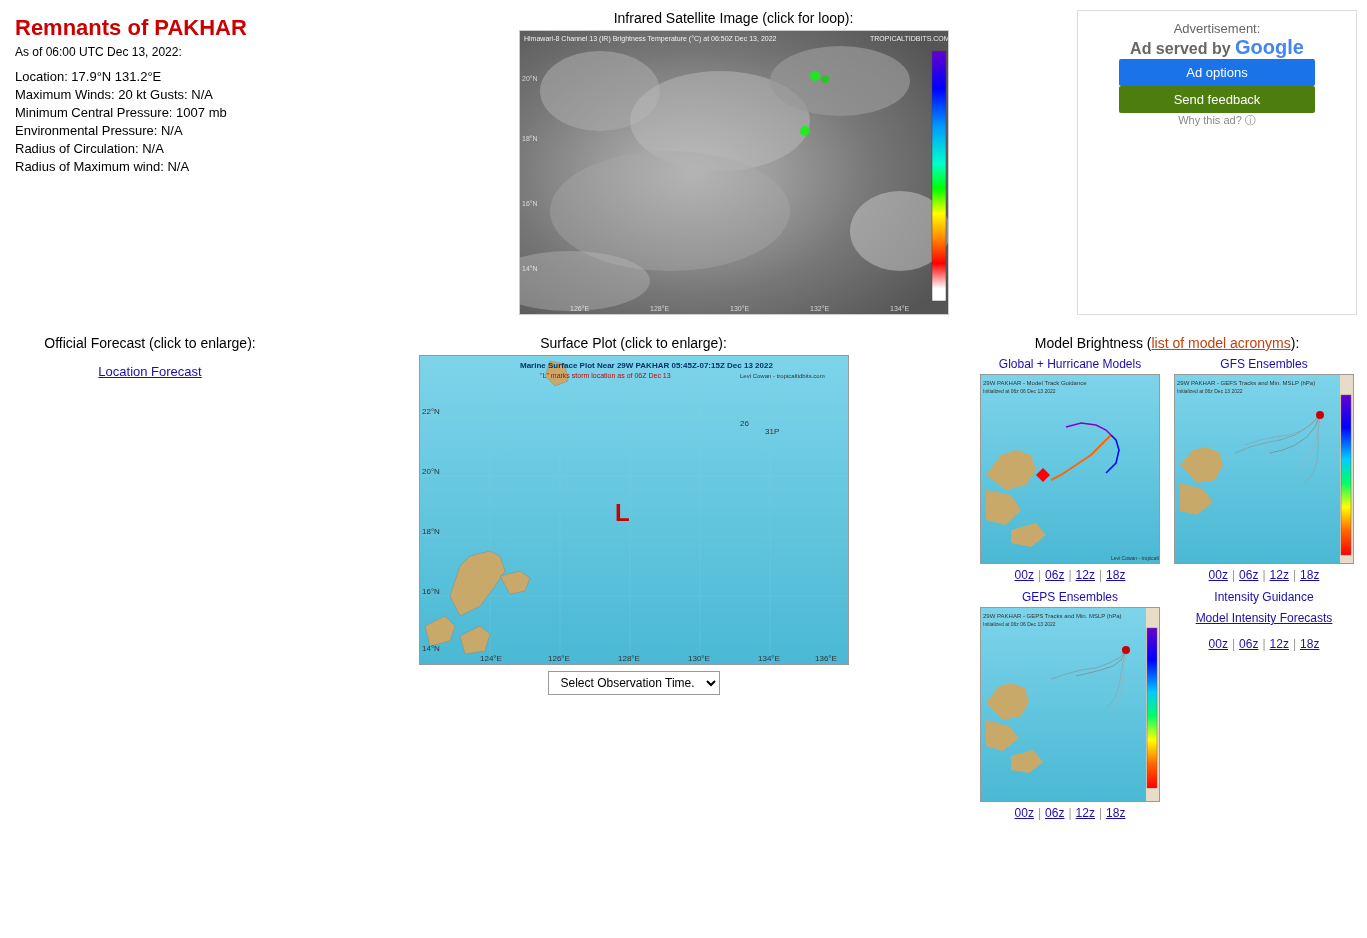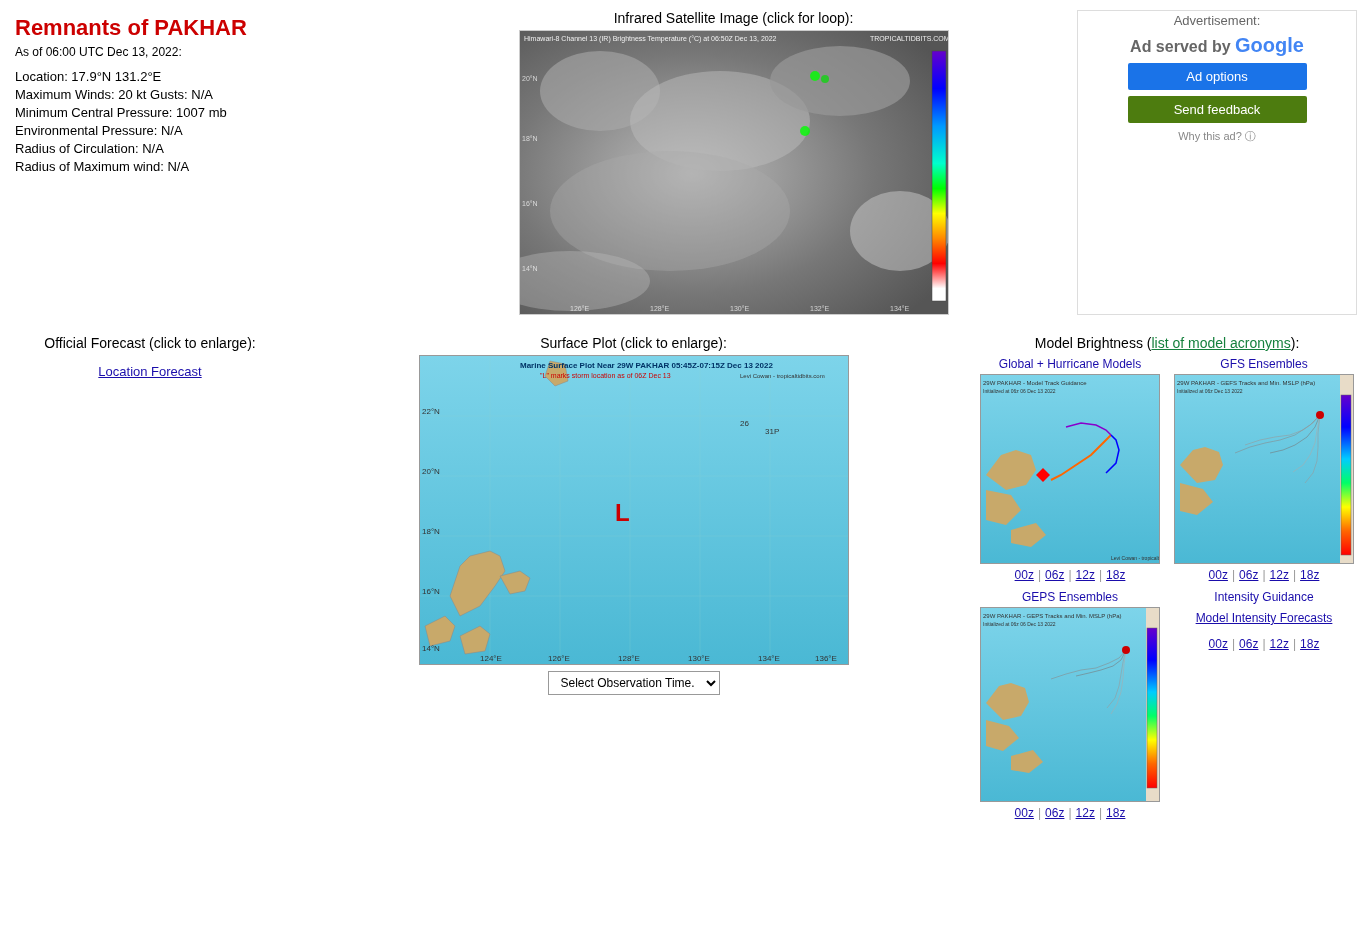--- a/index.html
+++ b/index.html
@@ -12,44 +12,44 @@
     
     .info-panel { flex: 0 0 380px; padding: 5px; }
     .info-panel h1 { font-size: 22px; color: #cc0000; font-weight: bold; margin-bottom: 4px; }
     .info-panel .as-of { font-size: 12px; color: #000; margin-bottom: 10px; }
     .info-panel .detail-line { font-size: 13px; margin-bottom: 3px; }
     
     .satellite-panel { flex: 1; display: flex; flex-direction: column; align-items: center; }
     .satellite-panel .panel-title { font-size: 14px; color: #000; margin-bottom: 4px; text-align: center; }
     .satellite-image { width: 430px; height: 285px; background: #888; position: relative; overflow: hidden; border: 1px solid #ccc; }
     
-    .ad-panel { flex: 0 0 280px; border: 1px solid #ddd; padding: 2px; display: flex; flex-direction: column; align-items: center; gap: 6px; }
+    .ad-panel { flex: 0 0 280px; border: 1px solid #ddd; padding: 10px; display: flex; flex-direction: column; align-items: center; }
     .ad-panel .ad-title { font-size: 13px; color: #666; text-align: center; }
     .ad-served { font-size: 18px; color: #999; text-align: center; }
     .ad-served span { color: #4285f4; font-weight: bold; font-size: 20px; }
-    .ad-btn { width: 179px; padding: 6px 12px; color: #fff; border: none; cursor: pointer; font-size: 13px; text-align: center; border-radius: 2px; }
+    .ad-btn { width: 196px; padding: 6px 12px; color: #fff; border: none; cursor: pointer; font-size: 13px; text-align: center; border-radius: 2px; }
     .ad-btn-options { background: #1a73e8; }
     .ad-btn-feedback { background: #4d7c0f; }
     .why-ad { font-size: 11px; color: #888; }
     
     
     .bottom-section { display: flex; flex-direction: row; gap: 10px; }
     
     .forecast-panel { flex: 0 0 280px; display: flex; flex-direction: column; align-items: center; }
     .forecast-panel .panel-title { font-size: 14px; color: #000; margin-bottom: 8px; text-align: center; }
     .official-forecast-link { color: #1a0dab; text-decoration: underline; cursor: pointer; font-size: 13px; margin-top: 5px; }
     
     .surface-panel { flex: 1; display: flex; flex-direction: column; align-items: center; }
     .surface-panel .panel-title { font-size: 14px; color: #000; margin-bottom: 4px; text-align: center; }
     .surface-image { width: 430px; height: 310px; background: #5bbcd6; position: relative; border: 1px solid #999; overflow: hidden; }
     .surface-select { margin-top: 6px; font-size: 12px; border: 1px solid #999; padding: 3px 8px; cursor: pointer; background: #fff; width: 172px; }
     
     .models-panel { flex: 0 0 380px; display: flex; flex-direction: column; }
     .models-panel .panel-title { font-size: 14px; color: #000; margin-bottom: 6px; text-align: center; }
-    .models-panel .panel-title a { color: #15803d; text-decoration: underline; cursor: pointer; }
+    .models-panel .panel-title a { color: #c2410c; text-decoration: underline; cursor: pointer; }
     
     .model-row { display: flex; flex-direction: row; gap: 8px; margin-bottom: 8px; }
     .model-col { flex: 1; display: flex; flex-direction: column; align-items: center; }
     .model-col-title { font-size: 12px; color: #1a0dab; margin-bottom: 3px; text-align: center; }
     .model-img { width: 180px; height: 190px; background: #e8dcc8; border: 1px solid #999; position: relative; overflow: hidden; }
     .model-links { display: flex; flex-direction: row; gap: 4px; align-items: center; font-size: 12px; margin-top: 4px; }
     .model-links a { color: #1a0dab; text-decoration: underline; cursor: pointer; }
     .model-links span { color: #999; }
     
     .geps-row { display: flex; flex-direction: row; gap: 8px; }

